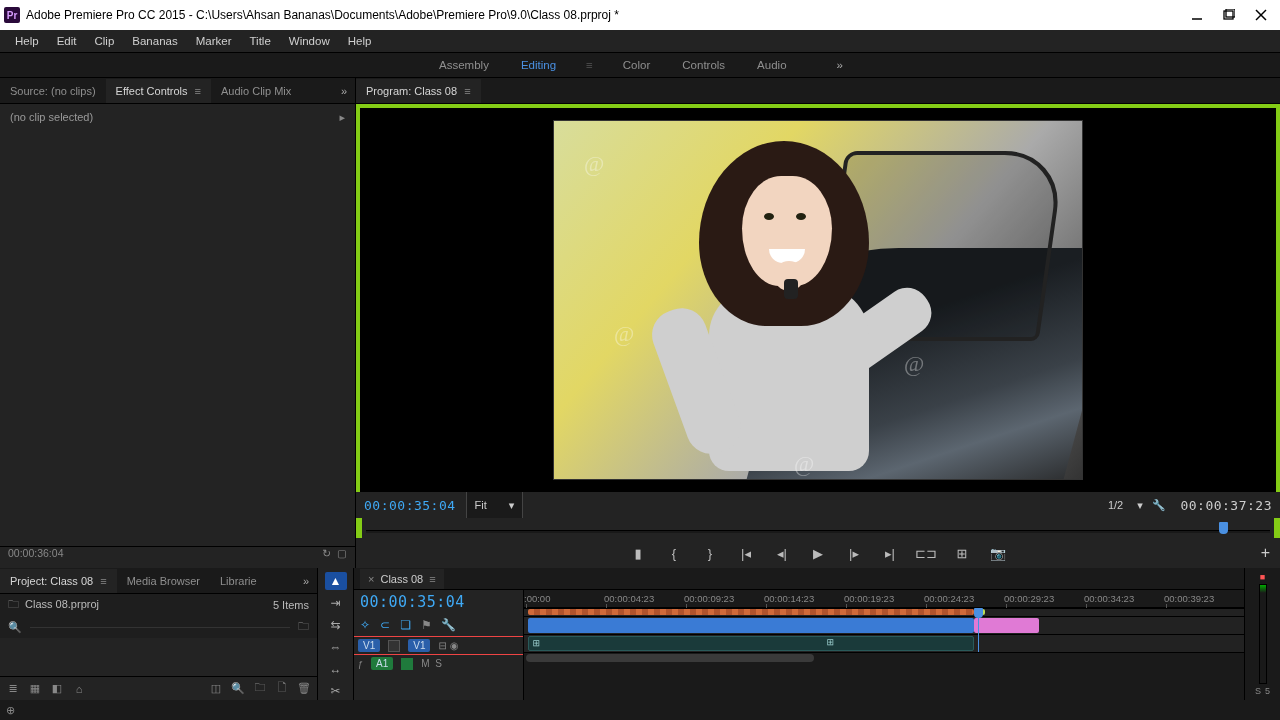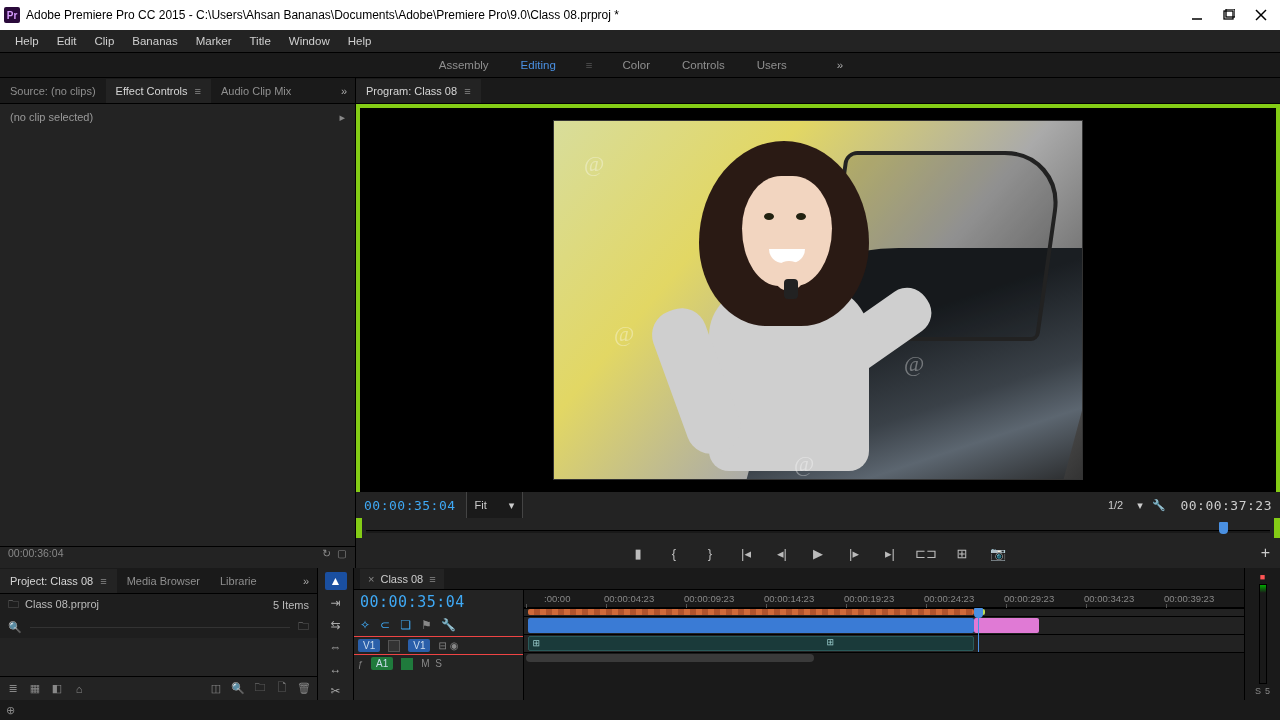--- a/index.html
+++ b/index.html
@@ -147,21 +147,21 @@
     <div class="menu-item">Window</div>
     <div class="menu-item">Help</div>
   </div>
 
 <div class="workspace-bar">
     <div class="workspace-item">Assembly</div>
     <div class="workspace-item active">Editing</div>
     <span class="ws-sep">≡</span>
     <div class="workspace-item">Color</div>
     <div class="workspace-item">Controls</div>
-    <div class="workspace-item">Users</div>
+    <div class="workspace-item">Audio</div>
     <div class="ws-more">»</div>
   </div>
 
 <div class="panels-row1">
 
   <div class="left-panel">
     <div class="panel-tabs" id="left-tabs">
         <div class="panel-tab">Source: (no clips)</div>
         <div class="panel-tab active">Effect Controls <span class="tab-menu-icon">≡</span></div>
         <div class="panel-tab">Audio Clip Mix</div>
@@ -315,21 +315,21 @@
         </div>
         <div class="track-head">
           <span style="color:#888;font-size:9px">ƒ</span>
           <span class="tlabel audio">A1</span>
           <span class="chip" style="background:#1f7a3c;border-color:#1f7a3c"></span>
           <span style="color:#888;font-size:10px"><span>M</span>&nbsp;&nbsp;<span>S</span></span>
         </div>
       </div>
       <div class="tl-right">
         <div class="ruler" id="ruler">
-            <span class="tick" style="left: 0%; margin-left: 20px;">:00:00</span>
+            <span class="tick" style="left: 0%;">:00:00</span>
             <span class="tickline" style="left: calc(0% + 2px);"></span>
             <span class="tick" style="left: 11.1111%;">00:00:04:23</span>
             <span class="tickline" style="left: calc(11.1111% + 2px);"></span>
             <span class="tick" style="left: 22.2222%;">00:00:09:23</span>
             <span class="tickline" style="left: calc(22.2222% + 2px);"></span>
             <span class="tick" style="left: 33.3333%;">00:00:14:23</span>
             <span class="tickline" style="left: calc(33.3333% + 2px);"></span>
             <span class="tick" style="left: 44.4444%;">00:00:19:23</span>
             <span class="tickline" style="left: calc(44.4444% + 2px);"></span>
             <span class="tick" style="left: 55.5556%;">00:00:24:23</span>

